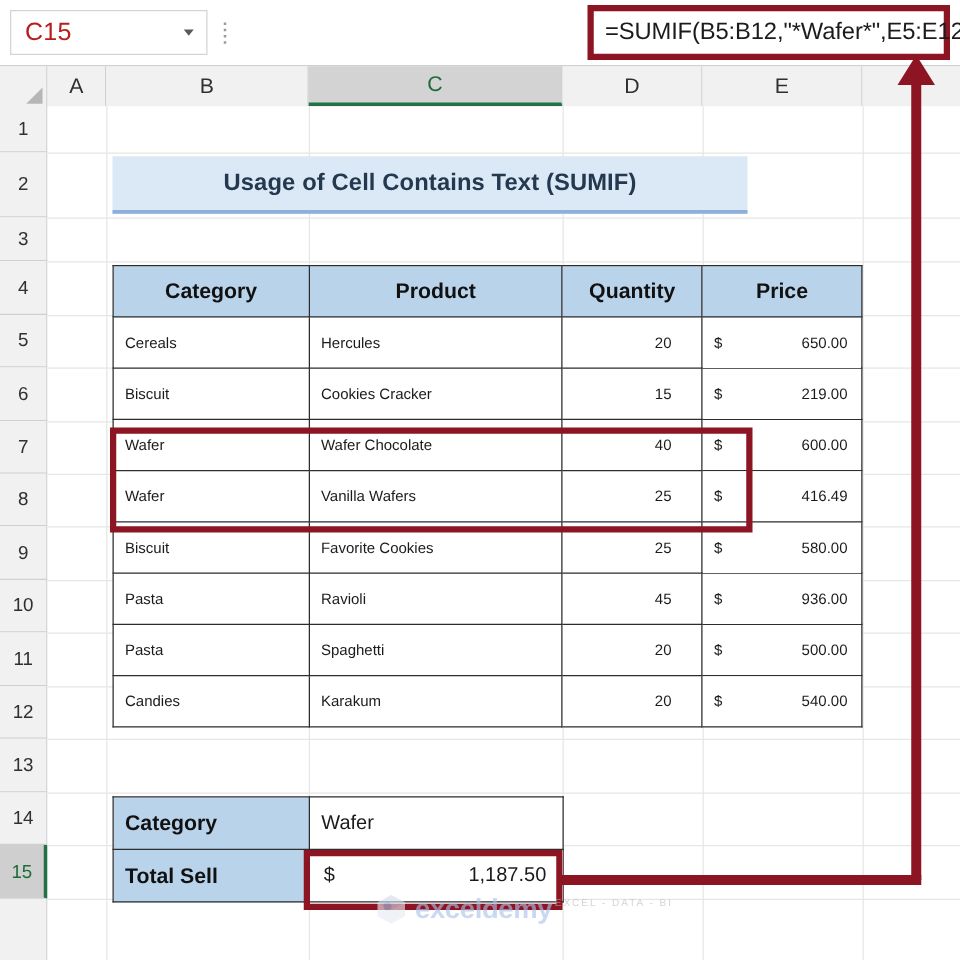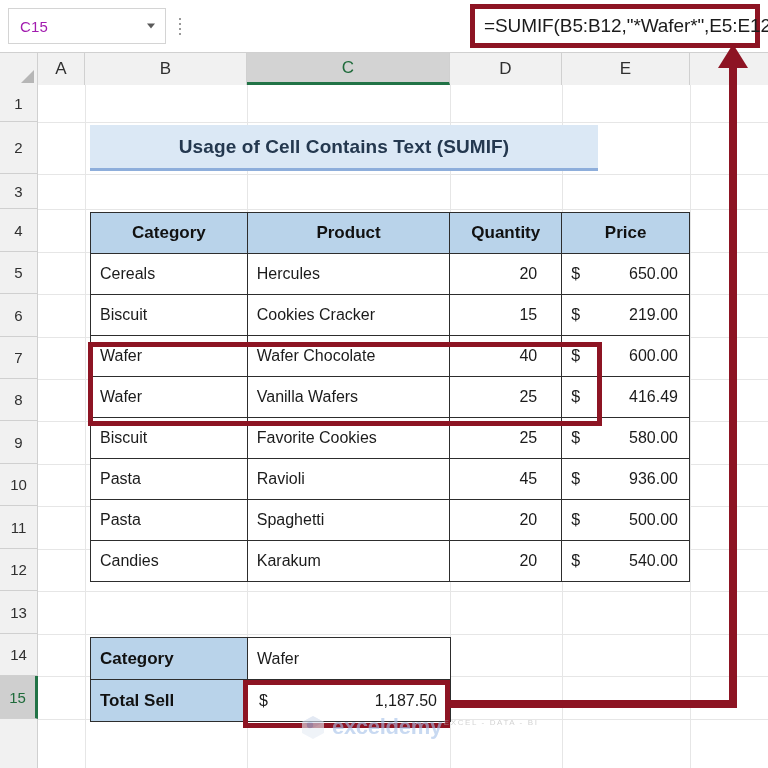--- a/index.html
+++ b/index.html
@@ -21,21 +21,21 @@
   }
   .name-box {
     margin-left: 8px;
     width: 158px; height: 36px;
     border: 1px solid #d4d4d4;
     background: #ffffff;
     display: flex; align-items: center;
     position: relative;
   }
   .name-box-text {
-    font-size: 15px; color: #a21caf;
+    font-size: 20px; color: #b91c1c;
     padding-left: 11px; letter-spacing: .2px;
   }
   .name-box-caret {
     position: absolute; right: 10px; top: 50%;
     transform: translateY(-50%);
     width: 0; height: 0;
     border-left: 4px solid transparent;
     border-right: 4px solid transparent;
     border-top: 5px solid #5a5a5a;
   }
@@ -139,21 +139,21 @@
     display: flex; align-items: center; justify-content: center;
   }
   .title-banner span {
     font-size: 19px; font-weight: bold; color: #24384f;
     letter-spacing: .1px;
   }
 
   .tbl { position: absolute; border-collapse: collapse; }
   .tbl td, .tbl th {
     border: 1px solid #2d2d2d;
-    font-size: 16px; color: #1b1b1b;
+    font-size: 12px; color: #1b1b1b;
     padding: 0 9px;
     font-weight: normal;
     height: 41px;
     background: #ffffff;
   }
   .tbl th {
     background: #b9d3ea;
     font-weight: bold; font-size: 17px;
     text-align: center; color: #111111;
   }

